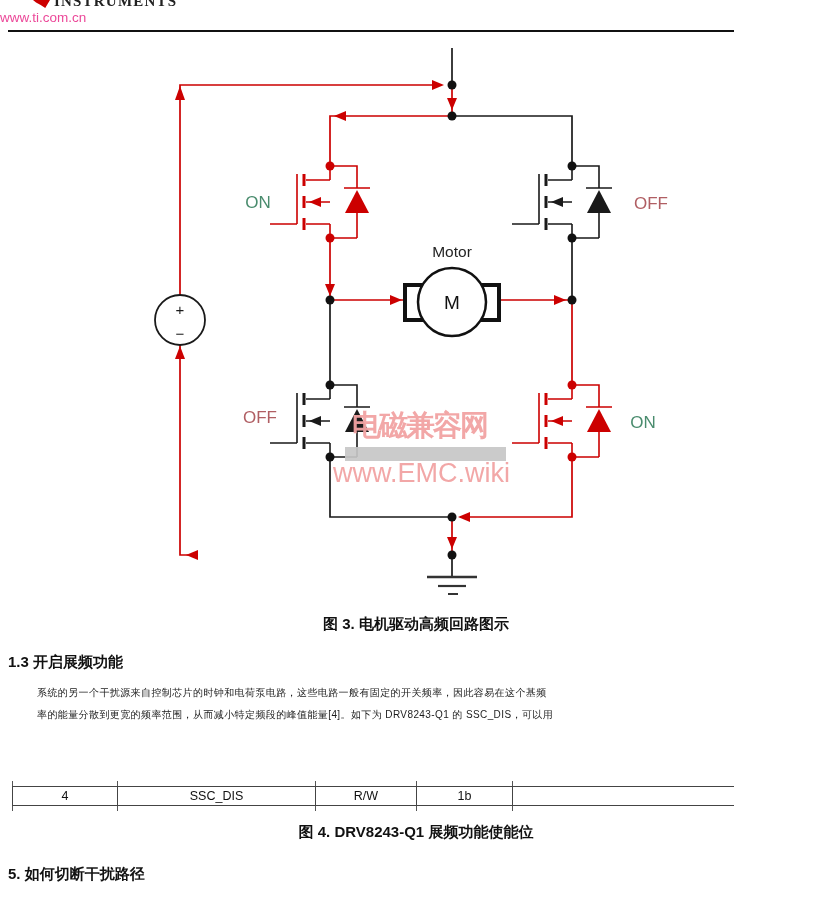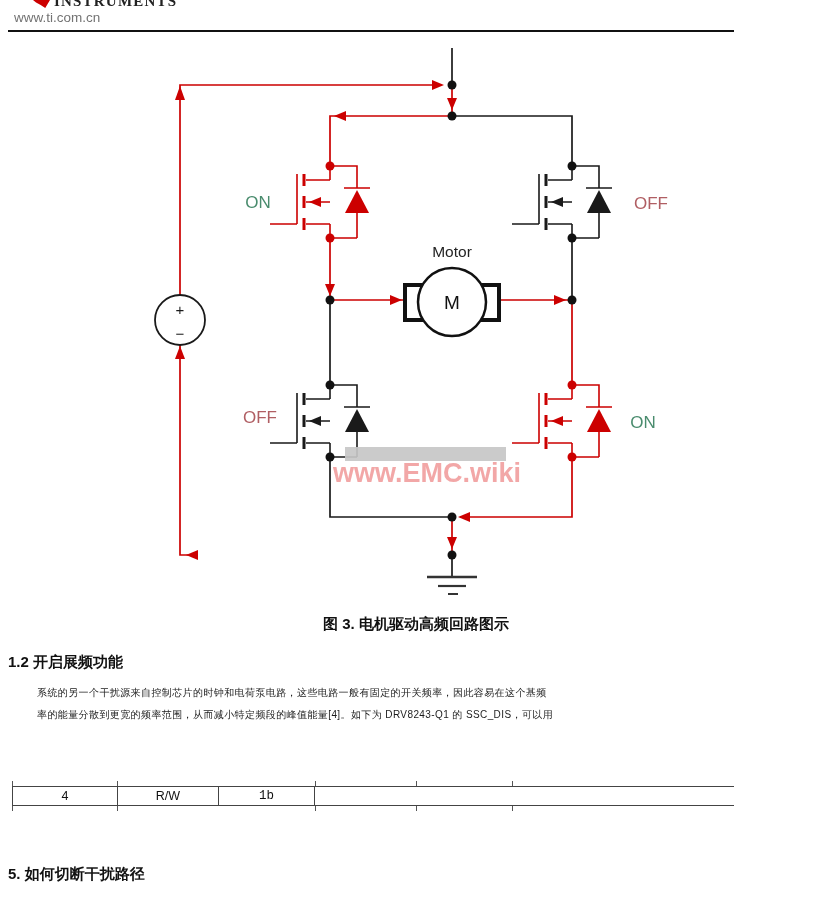--- a/index.html
+++ b/index.html
@@ -6,46 +6,46 @@
   .page{
     position:relative;width:734px;height:897px;background:#fff;overflow:hidden;
     font-family:"Liberation Sans","DejaVu Sans",sans-serif;color:#111;
   }
   
   .ti-logo-frag{position:absolute;left:33px;top:0;width:17px;height:8px;background:#cc0000;
     clip-path:polygon(0 0,100% 0,72% 100%,45% 62%,18% 30%);}
   .ti-brand-clip{position:absolute;left:54px;top:0;height:11px;width:130px;overflow:hidden;}
   .ti-brand-clip span{display:block;margin-top:-7px;font-weight:bold;font-size:15px;
     letter-spacing:1.2px;color:#222;font-family:"Liberation Serif","DejaVu Serif",serif;}
-  .site-url{position:absolute;left:14px;top:10px;font-size:13.5px;color:#737373;}
+  .site-url{position:absolute;left:0;top:10px;font-size:13.5px;color:#ec4899;}
   .header-rule{position:absolute;left:8px;top:30px;width:818px;height:2px;background:#111;}
   
   .circuit-svg{position:absolute;left:0;top:0;}
   
   .wm-bar{position:absolute;left:345px;top:447px;width:161px;height:14px;background:#c7c7c7;opacity:.92;}
   .wm-title{position:absolute;left:352px;top:406px;width:140px;font-size:29px;font-weight:bold;
     letter-spacing:-2px;color:#f2a3a3;opacity:.95;white-space:nowrap;}
-  .wm-url{position:absolute;left:333px;top:458px;font-size:27px;font-weight:bold;
+  .wm-url{position:absolute;left:333px;top:458px;font-size:27px;font-weight:normal;
     color:#f2a3a3;opacity:.95;white-space:nowrap;letter-spacing:0px;}
   
   .fig-caption{position:absolute;left:0;width:832px;text-align:center;font-size:15px;font-weight:bold;color:#111;}
   .fig3-caption{top:615px;}
   .fig4-caption{top:823px;}
   .sec-heading{position:absolute;left:8px;font-size:15px;font-weight:bold;color:#111;white-space:nowrap;}
   .h13{top:653px;}
   .h2{top:865px;}
   .para{position:absolute;left:8px;top:682px;width:820px;font-size:10px;line-height:22px;
     color:#1c1c1c;letter-spacing:0.4px;margin-left:29px;}
   .para div{white-space:nowrap;}
   
   .reg-table{position:absolute;left:12px;top:786px;width:812px;height:20px;
     border:1px solid #444;display:flex;box-sizing:border-box;font-size:12.5px;color:#111;}
   .reg-table .cell{height:100%;line-height:19px;text-align:center;border-right:1px solid #444;
     box-sizing:border-box;overflow:hidden;white-space:nowrap;}
-  .c0{width:105px;} .c1{width:198px;} .c2{width:101px;} .c3{width:96px;font-family:Liberation Mono, monospace;}
+  .c0{width:105px;} .c1{width:198px;} .c2{width:101px;} .c3{width:96px;}
   .c4{flex:1;border-right:none !important;text-align:left;padding-left:5px;}
   .stub{position:absolute;width:1px;height:5px;background:#555;}
   .stub.top{top:-6px;} .stub.bot{bottom:-6px;}
   .sx0{left:-1px;} .sx1{left:104px;} .sx2{left:302px;} .sx3{left:403px;} .sx4{left:499px;} .sx5{left:810px;}
 </style>
 </head>
 <body>
 
 <div class="page">
 
@@ -147,44 +147,47 @@
         <circle cx="572" cy="457" r="4.5"></circle>
     </g>
 
     <text x="258" y="208" text-anchor="middle" font-size="17" fill="#4a8c6e">ON</text>
     <text x="651" y="209" text-anchor="middle" font-size="17" fill="#b05e63">OFF</text>
     <text x="260" y="423" text-anchor="middle" font-size="17" fill="#b05e63">OFF</text>
     <text x="643" y="428" text-anchor="middle" font-size="17" fill="#4a8c6e">ON</text>
   </svg>
 
   <div class="wm-bar"></div>
+  <div class="wm-title">电磁兼容网</div>
   <div class="wm-url">www.EMC.wiki</div>
 
   <div class="fig-caption fig3-caption">图 3. 电机驱动高频回路图示</div>
 
-  <div class="sec-heading h13">1.2 开启展频功能</div>
+  <div class="sec-heading h13">1.3 开启展频功能</div>
   <div class="para">
     <div>系统的另一个干扰源来自控制芯片的时钟和电荷泵电路，这些电路一般有固定的开关频率，因此容易在这个基频</div>
     <div>率的能量分散到更宽的频率范围，从而减小特定频段的峰值能量[4]。如下为 DRV8243-Q1 的 SSC_DIS，可以用</div>
   </div>
 
   <div class="reg-table">
     <div class="stub top sx0"></div>
     <div class="stub top sx1"></div>
     <div class="stub top sx2"></div>
     <div class="stub top sx3"></div>
     <div class="stub top sx4"></div>
     <div class="stub top sx5"></div>
     <div class="stub bot sx0"></div>
     <div class="stub bot sx1"></div>
     <div class="stub bot sx2"></div>
     <div class="stub bot sx3"></div>
     <div class="stub bot sx4"></div>
     <div class="stub bot sx5"></div>
     <div class="cell c0">4</div>
+    <div class="cell c1">SSC_DIS</div>
     <div class="cell c2">R/W</div>
     <div class="cell c3">1b</div>
   </div>
 
+  <div class="fig-caption fig4-caption">图 4. DRV8243-Q1 展频功能使能位</div>
 
   <div class="sec-heading h2">5. 如何切断干扰路径</div>
 
 </div>
 
 </body></html>

